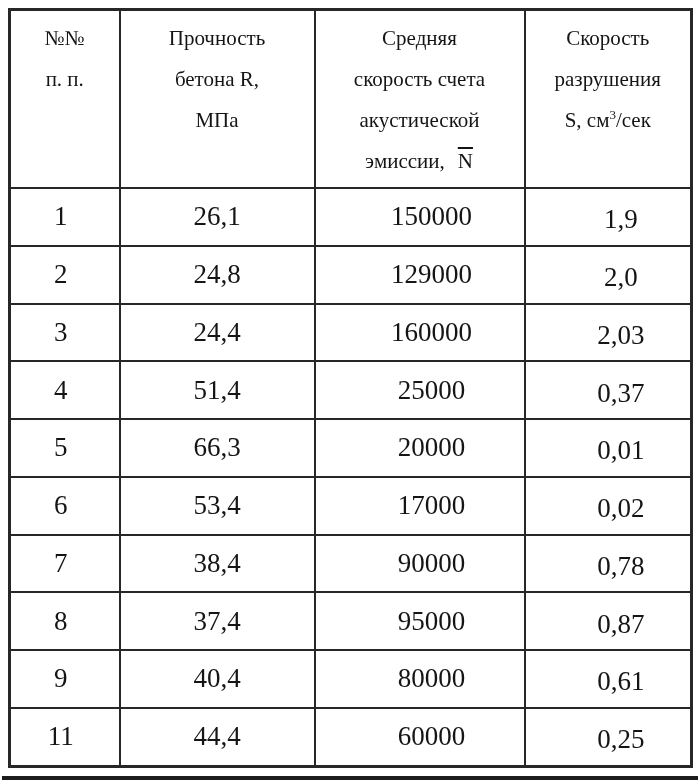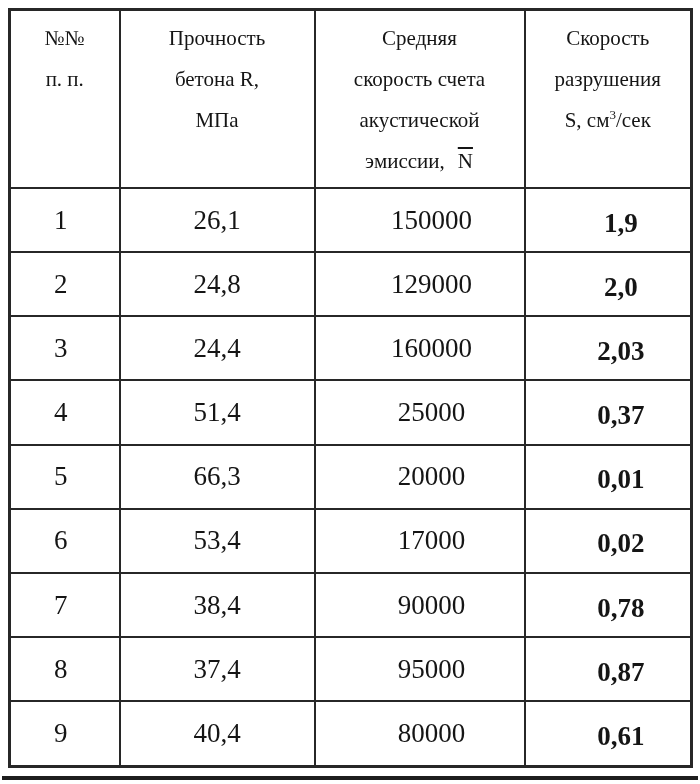--- a/index.html
+++ b/index.html
@@ -47,21 +47,21 @@
     text-align: center;
     vertical-align: middle;
     font-size: 27px;
     padding: 0;
   }
   td.dcell span {
     display: inline-block;
   }
   td.col-num span { transform: translateX(-4px); }
   td.col-n span   { transform: translateX(12px); }
-  td.col-s span   { transform: translate(13px, 3px); font-weight: bold; }
+  td.col-s span   { transform: translate(13px, 3px); }
   .nbar {
     text-decoration: overline;
     padding: 0 1px;
   }
   .nbar-gap {
     display: inline-block;
     width: 12px;
   }
   sup.unit-sup {
     font-size: 13px;
@@ -160,17 +160,23 @@
         <td class="dcell col-r"><span>37,4</span></td>
         <td class="dcell col-n"><span>95000</span></td>
         <td class="dcell col-s"><span>0,87</span></td>
       </tr>
       <tr>
         <td class="dcell col-num"><span>9</span></td>
         <td class="dcell col-r"><span>40,4</span></td>
         <td class="dcell col-n"><span>80000</span></td>
         <td class="dcell col-s"><span>0,61</span></td>
       </tr>
+      <tr>
+        <td class="dcell col-num"><span>11</span></td>
+        <td class="dcell col-r"><span>44,4</span></td>
+        <td class="dcell col-n"><span>60000</span></td>
+        <td class="dcell col-s"><span>0,25</span></td>
+      </tr>
     </tbody>
   </table>
 </div>
 
 <div class="bottom-rule"></div>
 
 </body></html>

